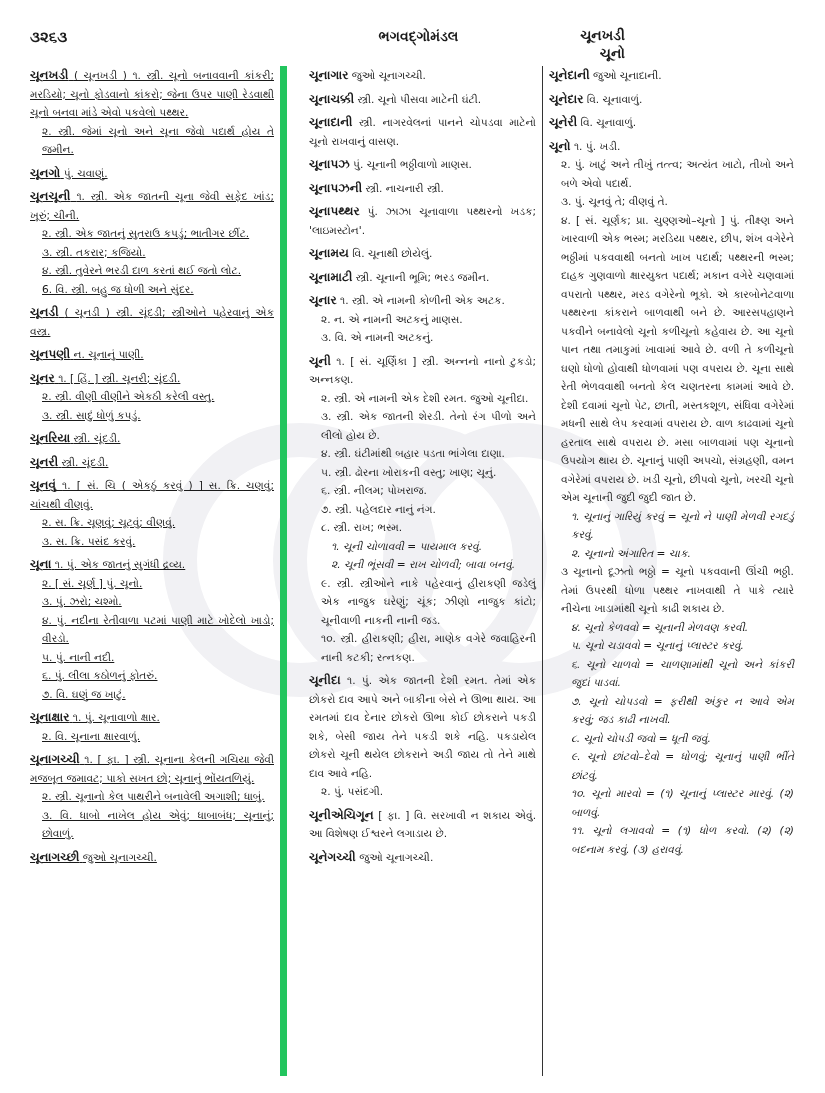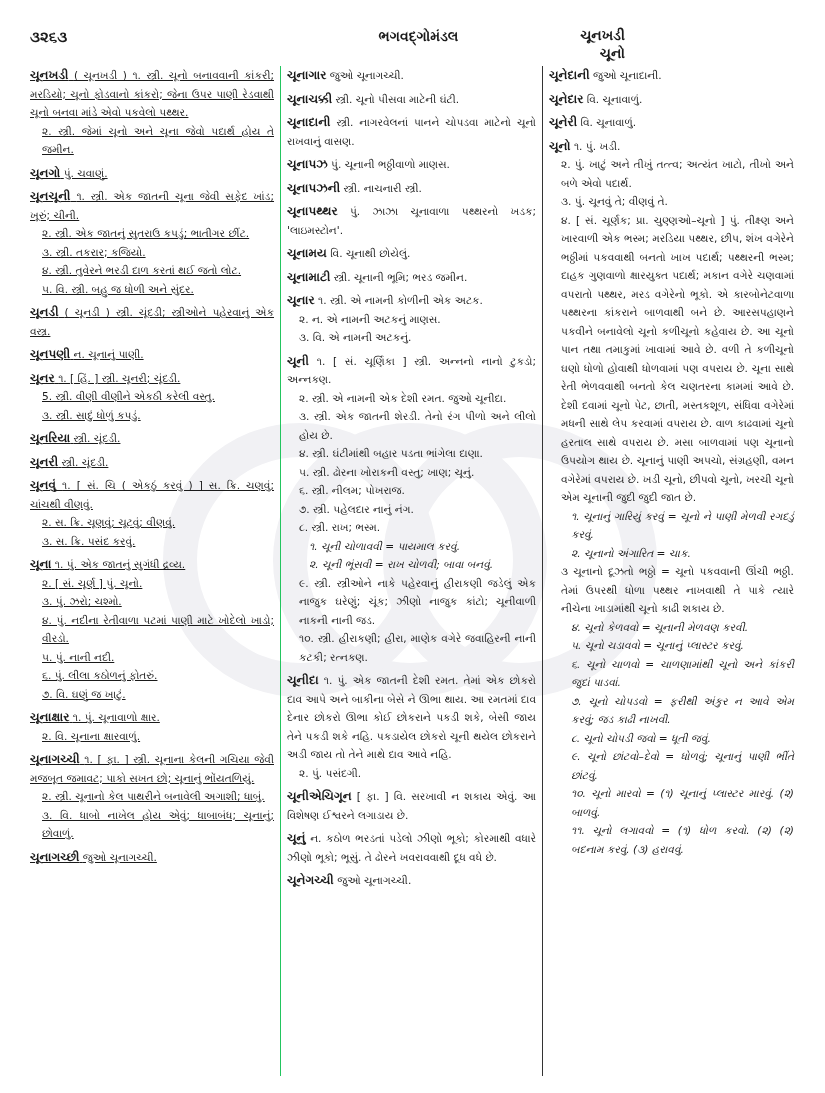--- a/index.html
+++ b/index.html
@@ -18,21 +18,21 @@
   }
   .page-num { position: absolute; left: 30px; top: 28px; font-size: 15px; font-weight: bold; }
   .book-title { position: absolute; left: 6px; width: 825px; top: 28px; text-align: center; font-size: 14px; font-weight: bold; }
   .guide { position: absolute; right: 30px; top: 26px; text-align: right; font-size: 14px; font-weight: bold; line-height: 18px; }
   .columns {
     position: absolute; left: 30px; top: 66px; width: 770px; height: 1010px;
     display: flex; z-index: 1;
   }
   .col { box-sizing: border-box; padding: 0 6px; font-size: 10.6px; line-height: 18.5px; }
   .col.c1 { width: 250px; padding-left: 0; text-decoration: underline; }
-  .col.c2 { width: 262px; border-left: 1px solid #22c55e; padding-left: 6px; }
+  .col.c2 { width: 262px; border-left: 7px solid #22c55e; padding-left: 22px; }
   .col.c3 { width: 258px; border-left: 1px solid #333; }
   .entry { margin-bottom: 5px; text-align: justify; }
   .hw { font-weight: bold; font-size: 12px; }
   .sense { padding-left: 12px; text-indent: 0; }
   .sense.first { padding-left: 0; }
   .sub { padding-left: 22px; font-style: italic; }
 </style>
 </head>
 <body>
 
@@ -60,31 +60,31 @@
         <div class="sense"><span>૨. સ્ત્રી. જેમાં ચૂનો અને ચૂના જેવો પદાર્થ હોય તે જમીન.</span></div>
       </div>
       <div class="entry">
         <div class="sense first"><span class="hw">ચૂનગો</span> <span>પું. ચવાણું.</span></div>
       </div>
       <div class="entry">
         <div class="sense first"><span class="hw">ચૂનચૂની</span> <span>૧. સ્ત્રી. એક જાતની ચૂના જેવી સફેદ ખાંડ; ખૂરું; ચીની.</span></div>
         <div class="sense"><span>૨. સ્ત્રી. એક જાતનું સુતરાઉ કપડું; ભાતીગર છીંટ.</span></div>
         <div class="sense"><span>૩. સ્ત્રી. તકરાર; કજિયો.</span></div>
         <div class="sense"><span>૪. સ્ત્રી. તુવેરને ભરડી દાળ કરતાં થઈ જતો લોટ.</span></div>
-        <div class="sense"><span>૫. વિ. સ્ત્રી. બહુ જ ધોળી અને સુંદર.</span></div>
+        <div class="sense"><span>6. વિ. સ્ત્રી. બહુ જ ધોળી અને સુંદર.</span></div>
       </div>
       <div class="entry">
         <div class="sense first"><span class="hw">ચૂનડી</span> <span>( ચૂનડી ) સ્ત્રી. ચૂંદડી; સ્ત્રીઓને પહેરવાનું એક વસ્ત્ર.</span></div>
       </div>
       <div class="entry">
         <div class="sense first"><span class="hw">ચૂનપણી</span> <span>ન. ચૂનાનું પાણી.</span></div>
       </div>
       <div class="entry">
         <div class="sense first"><span class="hw">ચૂનર</span> <span>૧. [ હિં. ] સ્ત્રી. ચૂનરી; ચૂંદડી.</span></div>
-        <div class="sense"><span>5. સ્ત્રી. વીણી વીણીને એકઠી કરેલી વસ્તુ.</span></div>
+        <div class="sense"><span>૨. સ્ત્રી. વીણી વીણીને એકઠી કરેલી વસ્તુ.</span></div>
         <div class="sense"><span>૩. સ્ત્રી. સાદું ધોળું કપડું.</span></div>
       </div>
       <div class="entry">
         <div class="sense first"><span class="hw">ચૂનરિયા</span> <span>સ્ત્રી. ચૂંદડી.</span></div>
       </div>
       <div class="entry">
         <div class="sense first"><span class="hw">ચૂનરી</span> <span>સ્ત્રી. ચૂંદડી.</span></div>
       </div>
       <div class="entry">
         <div class="sense first"><span class="hw">ચૂનવું</span> <span>૧. [ સં. ચિ ( એકઠું કરવું ) ] સ. ક્રિ. ચણવું; ચાંચથી વીણવું.</span></div>
@@ -156,23 +156,20 @@
         <div class="sense sub"><span>૨. ચૂની ભૂંસવી = રાખ ચોળવી; બાવા બનવું.</span></div>
         <div class="sense"><span>૯. સ્ત્રી. સ્ત્રીઓને નાકે પહેરવાનું હીરાકણી જડેલું એક નાજુક ઘરેણું; ચૂંક; ઝીણો નાજુક કાંટો; ચૂનીવાળી નાકની નાની જડ.</span></div>
         <div class="sense"><span>૧૦. સ્ત્રી. હીરાકણી; હીરા, માણેક વગેરે જવાહિરની નાની કટકી; રત્નકણ.</span></div>
       </div>
       <div class="entry">
         <div class="sense first"><span class="hw">ચૂનીદા</span> <span>૧. પું. એક જાતની દેશી રમત. તેમાં એક છોકરો દાવ આપે અને બાકીના બેસે ને ઊભા થાય. આ રમતમાં દાવ દેનાર છોકરો ઊભા કોઈ છોકરાને પકડી શકે, બેસી જાય તેને પકડી શકે નહિ. પકડાયેલ છોકરો ચૂની થયેલ છોકરાને અડી જાય તો તેને માથે દાવ આવે નહિ.</span></div>
         <div class="sense"><span>૨. પું. પસંદગી.</span></div>
       </div>
       <div class="entry">
         <div class="sense first"><span class="hw">ચૂનીએચિગૂન</span> <span>[ ફા. ] વિ. સરખાવી ન શકાય એવું. આ વિશેષણ ઈશ્વરને લગાડાય છે.</span></div>
-      </div>
-      <div class="entry">
-        <div class="sense first"><span class="hw">ચૂનું</span> <span>ન. કઠોળ ભરડતાં પડેલો ઝીણો ભૂકો; કોરમાથી વધારે ઝીણો ભૂકો; ભૂસું. તે ઢોરને ખવરાવવાથી દૂધ વધે છે.</span></div>
       </div>
       <div class="entry">
         <div class="sense first"><span class="hw">ચૂનેગચ્ચી</span> <span>જુઓ ચૂનાગચ્ચી.</span></div>
       </div>
     </div>
   <div class="col c3">
       <div class="entry">
         <div class="sense first"><span class="hw">ચૂનેદાની</span> <span>જુઓ ચૂનાદાની.</span></div>
       </div>
       <div class="entry">

